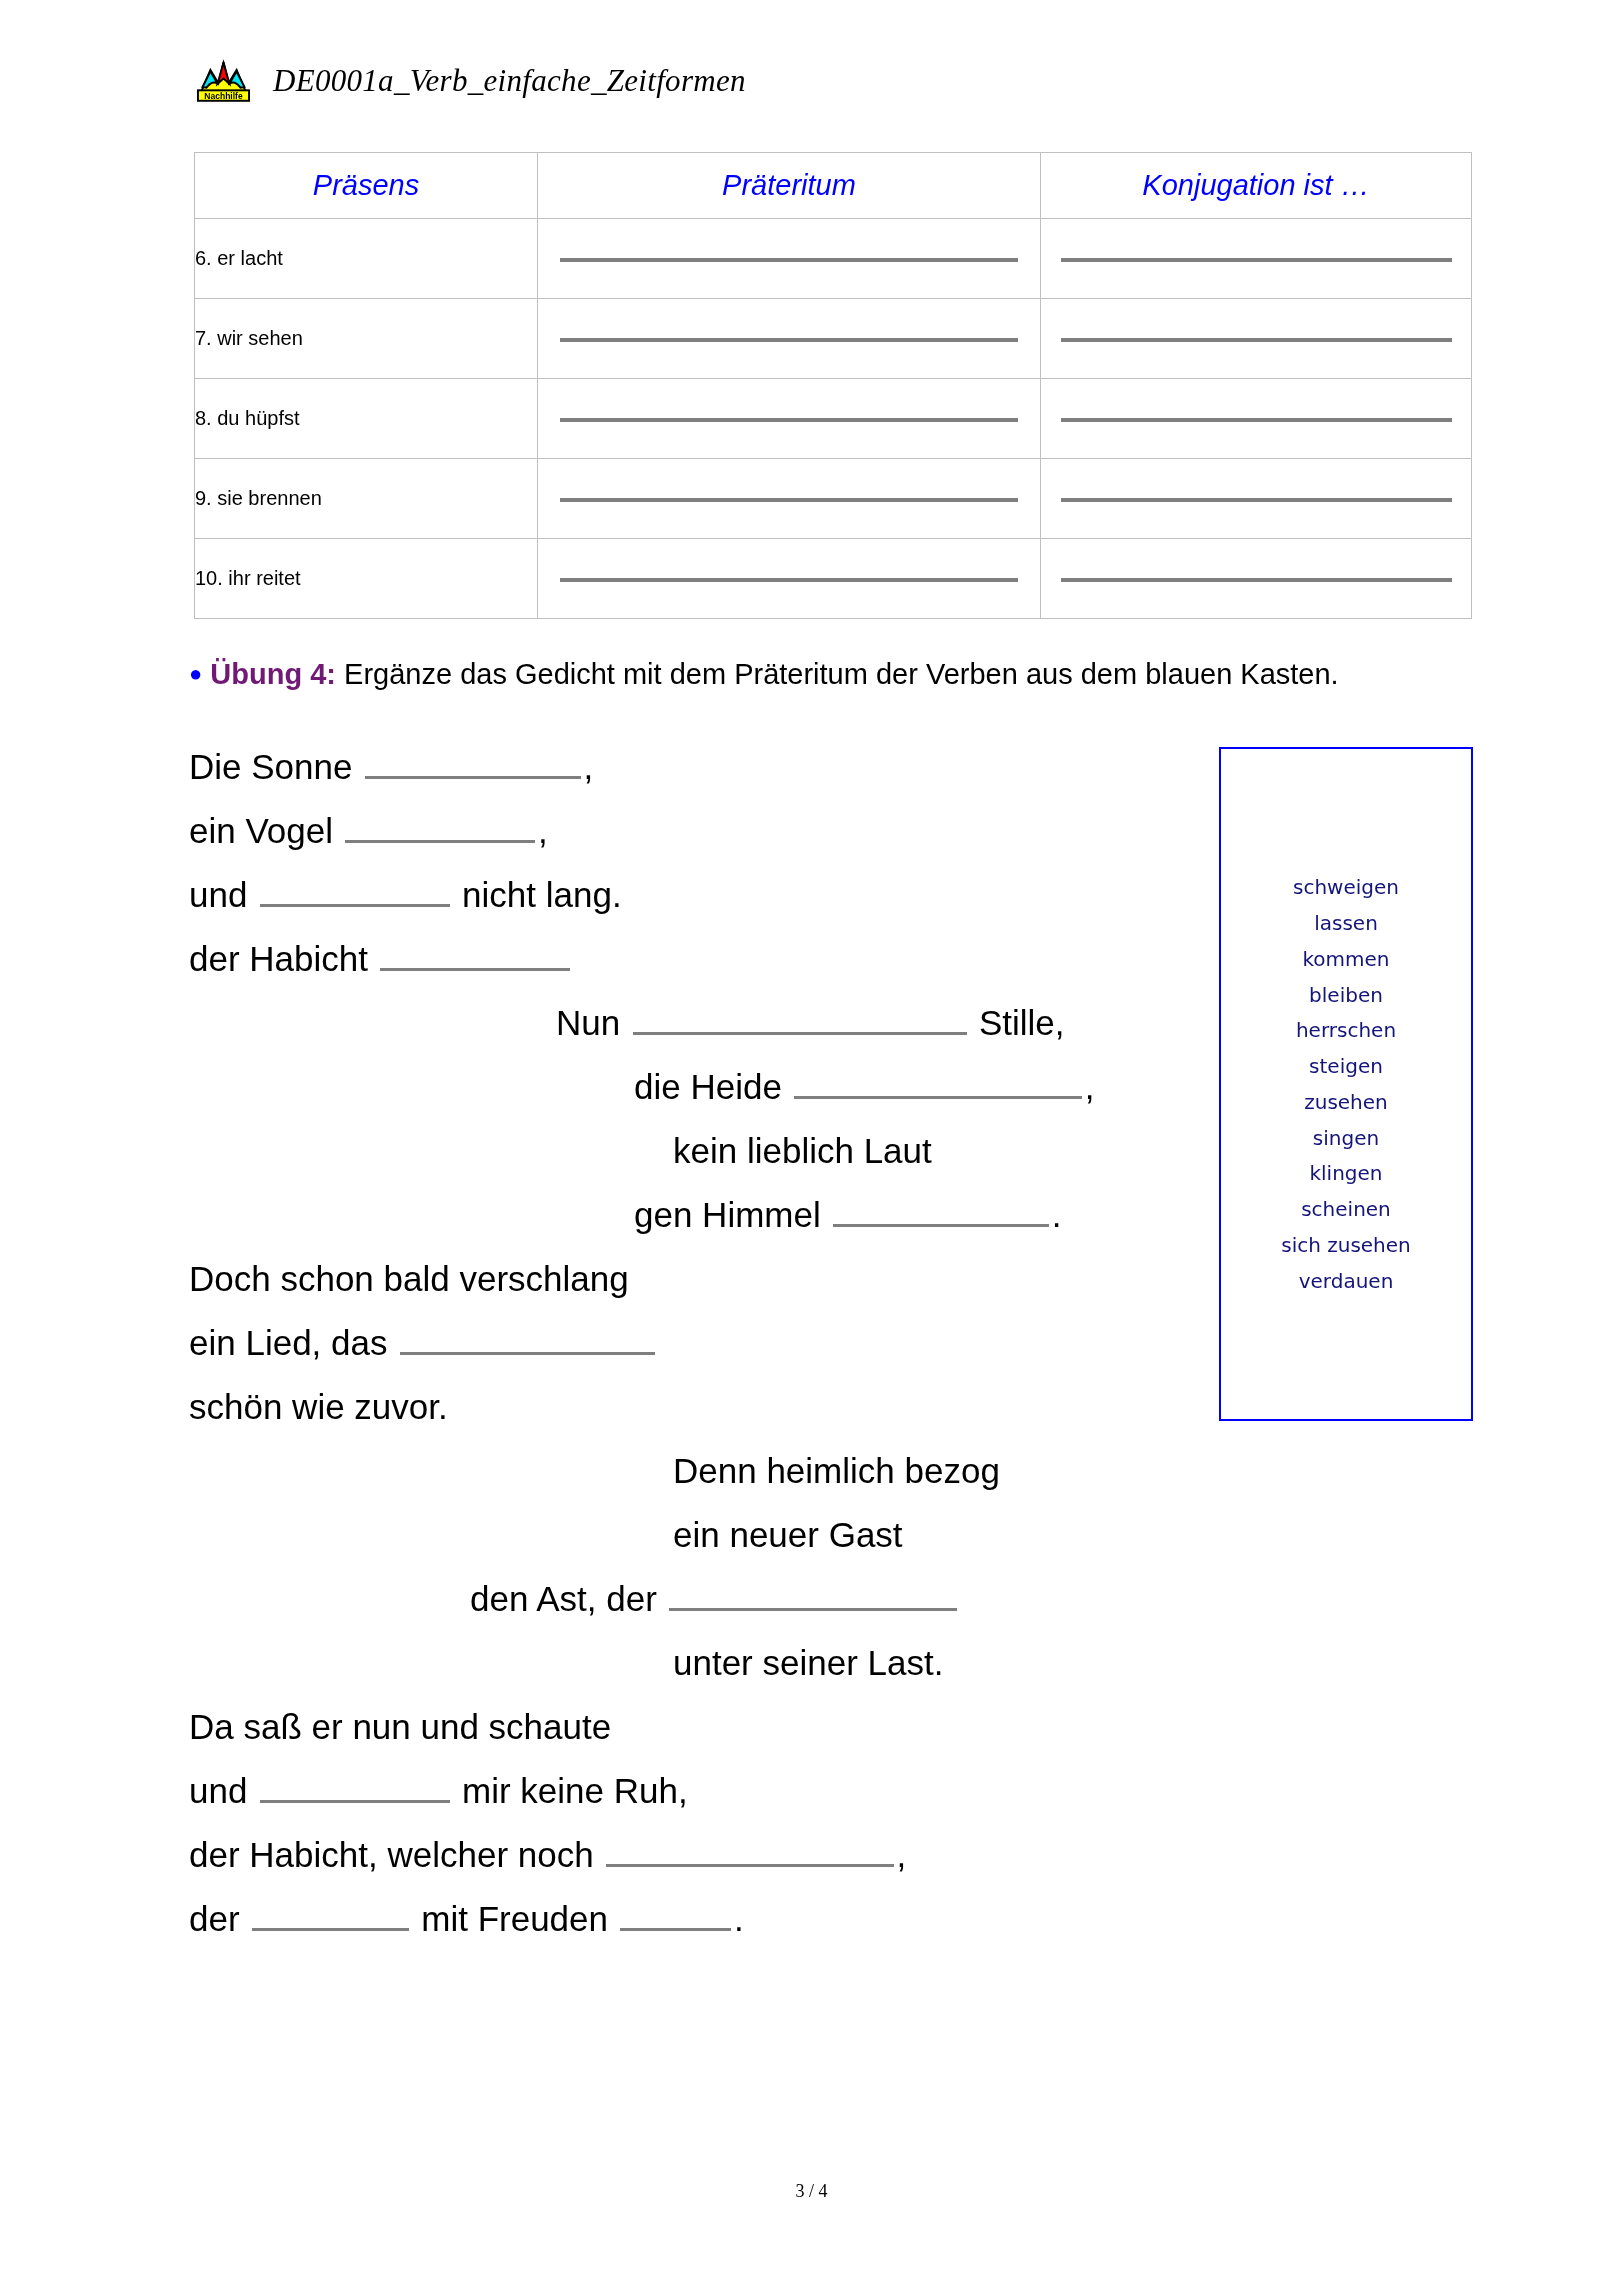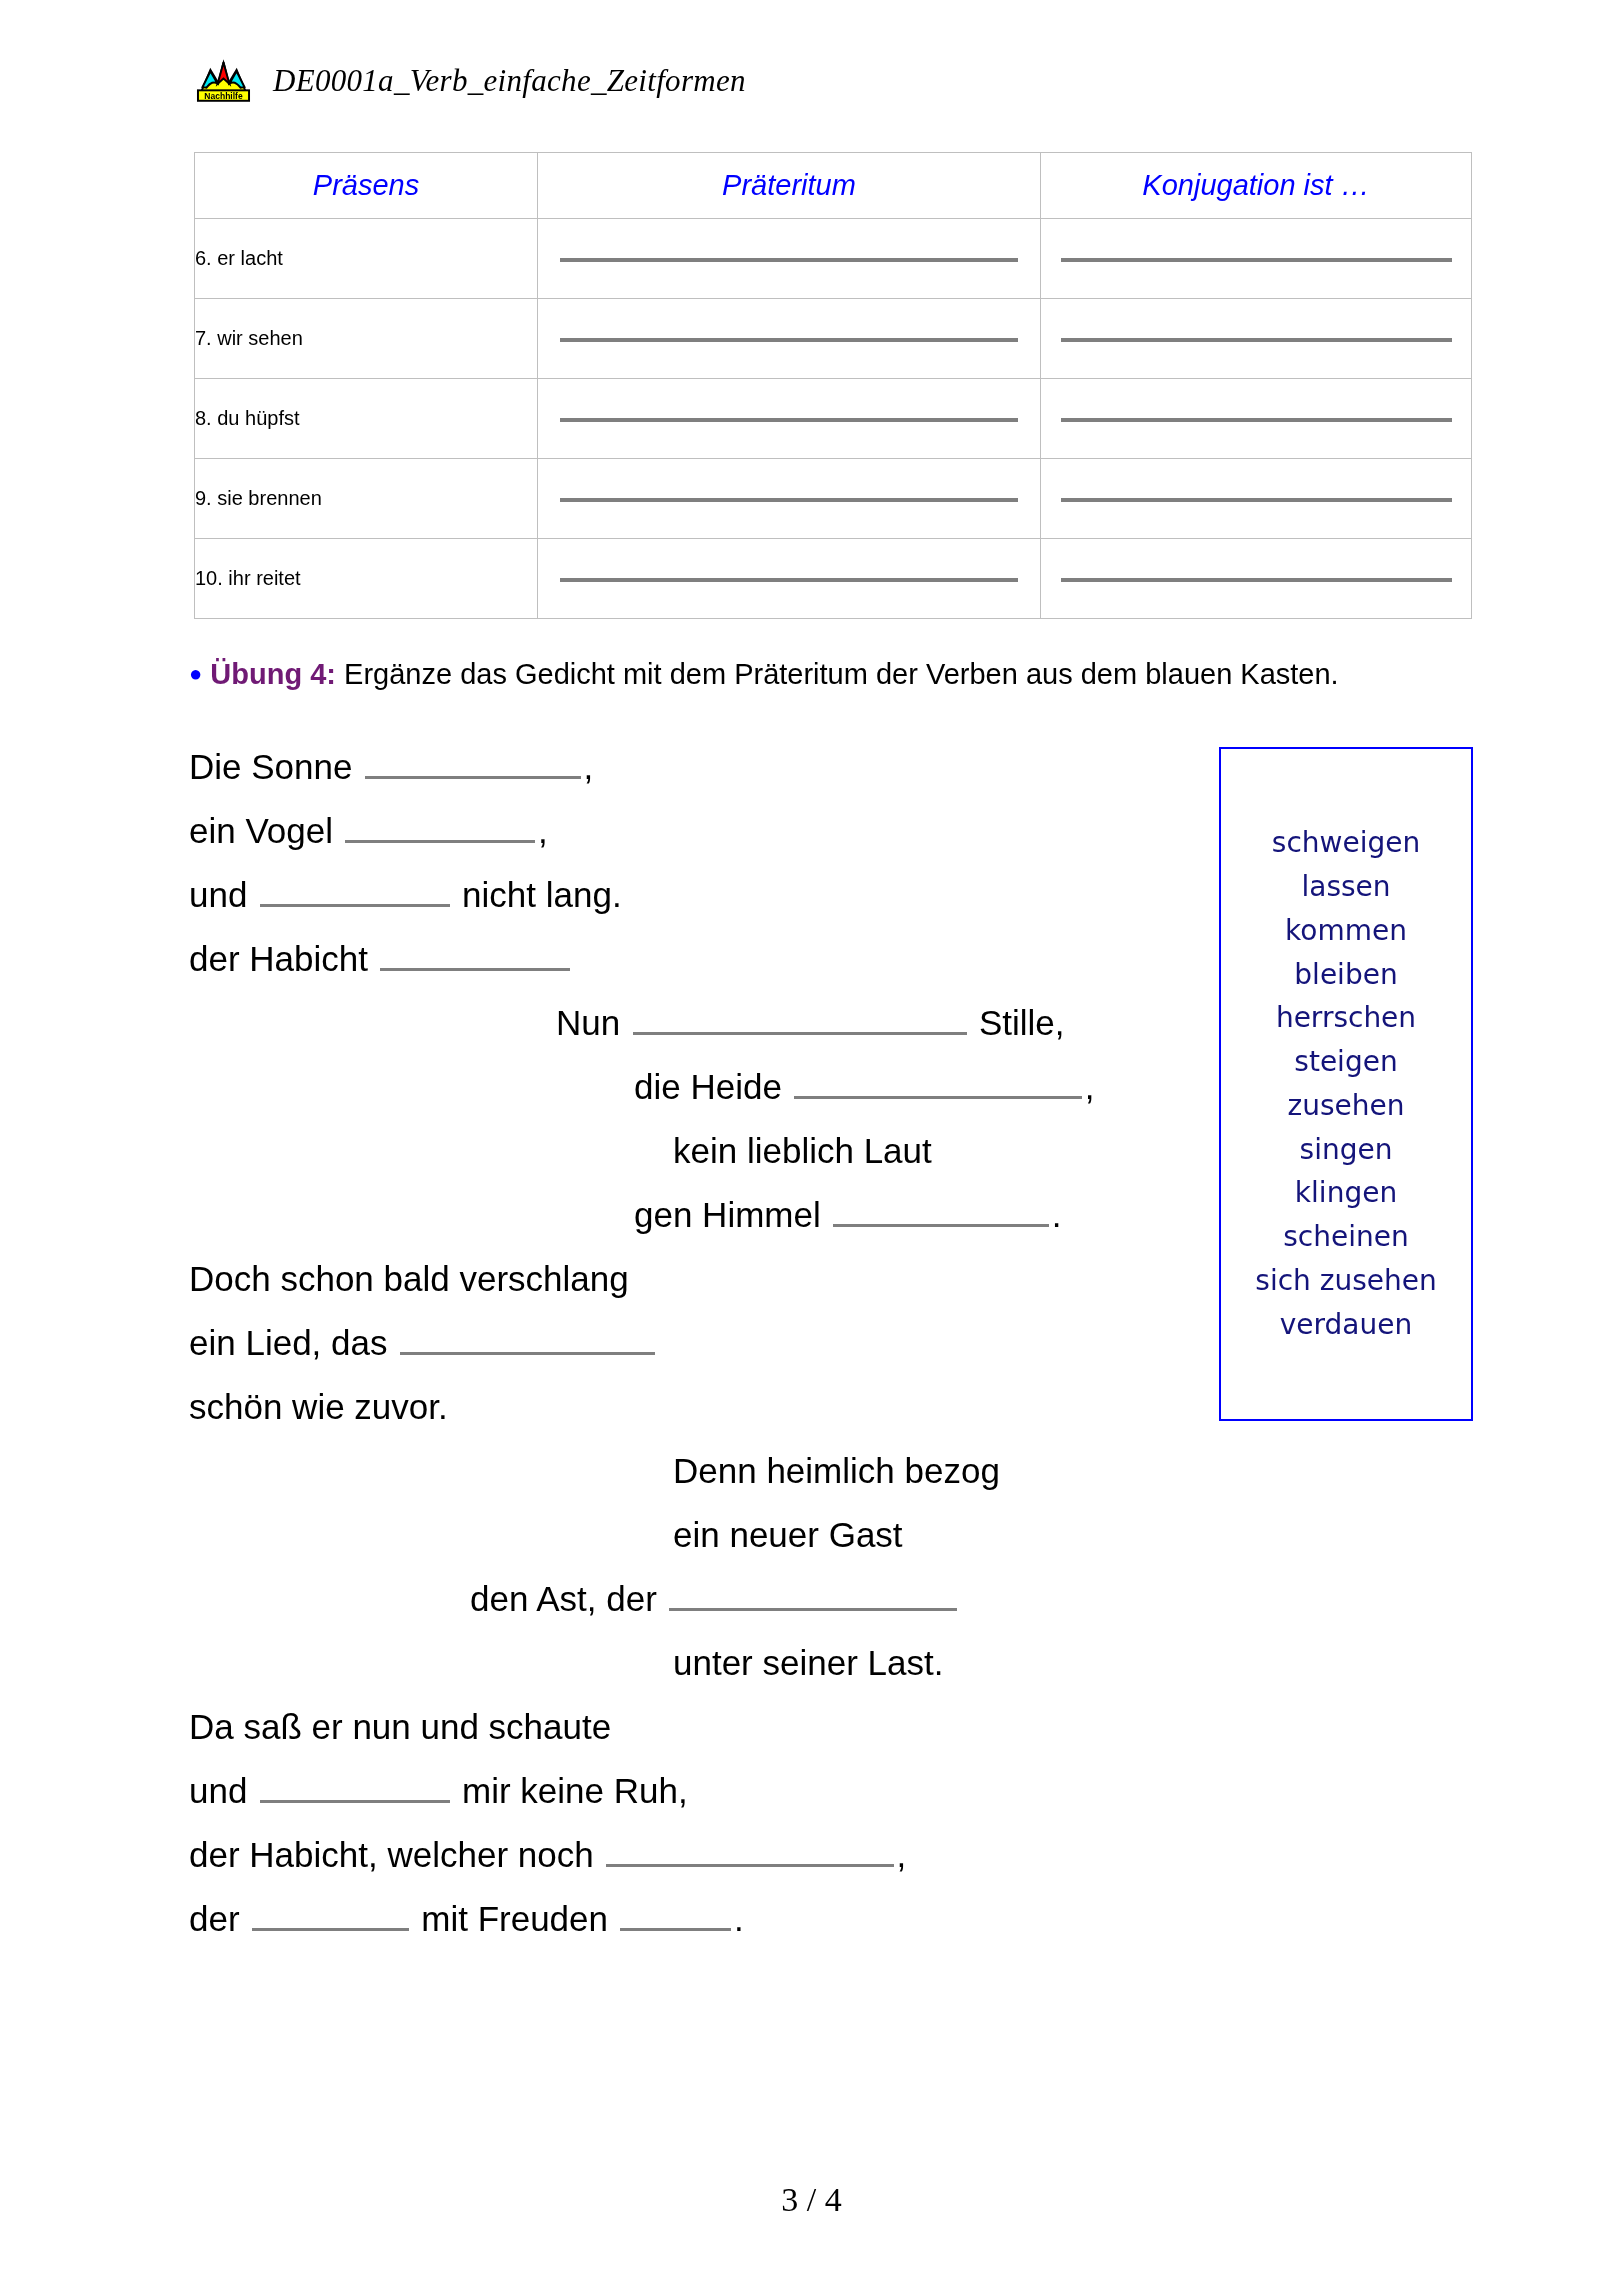--- a/index.html
+++ b/index.html
@@ -160,37 +160,37 @@
     background: #ffffff;
     box-sizing: border-box;
     display: flex;
     flex-direction: column;
     align-items: center;
     justify-content: center;
     padding: 6.5px 0;
   }
   .wordbox .word {
     font-family: "DejaVu Sans", sans-serif;
-    font-size: 28px;
+    font-size: 20px;
     color: #14147a;
     line-height: 1.0;
     padding: 7.9px 0;
     white-space: nowrap;
     text-align: center;
   }
 
   
   .footer {
     position: absolute;
     left: 0;
     top: 2181px;
     width: 1623px;
     text-align: center;
     font-family: "Liberation Serif", serif;
-    font-size: 34px;
+    font-size: 18px;
     color: #000000;
   }
 </style>
 </head>
 <body>
 
 <div class="page">
 
   <div class="header">
     <div class="logo">

